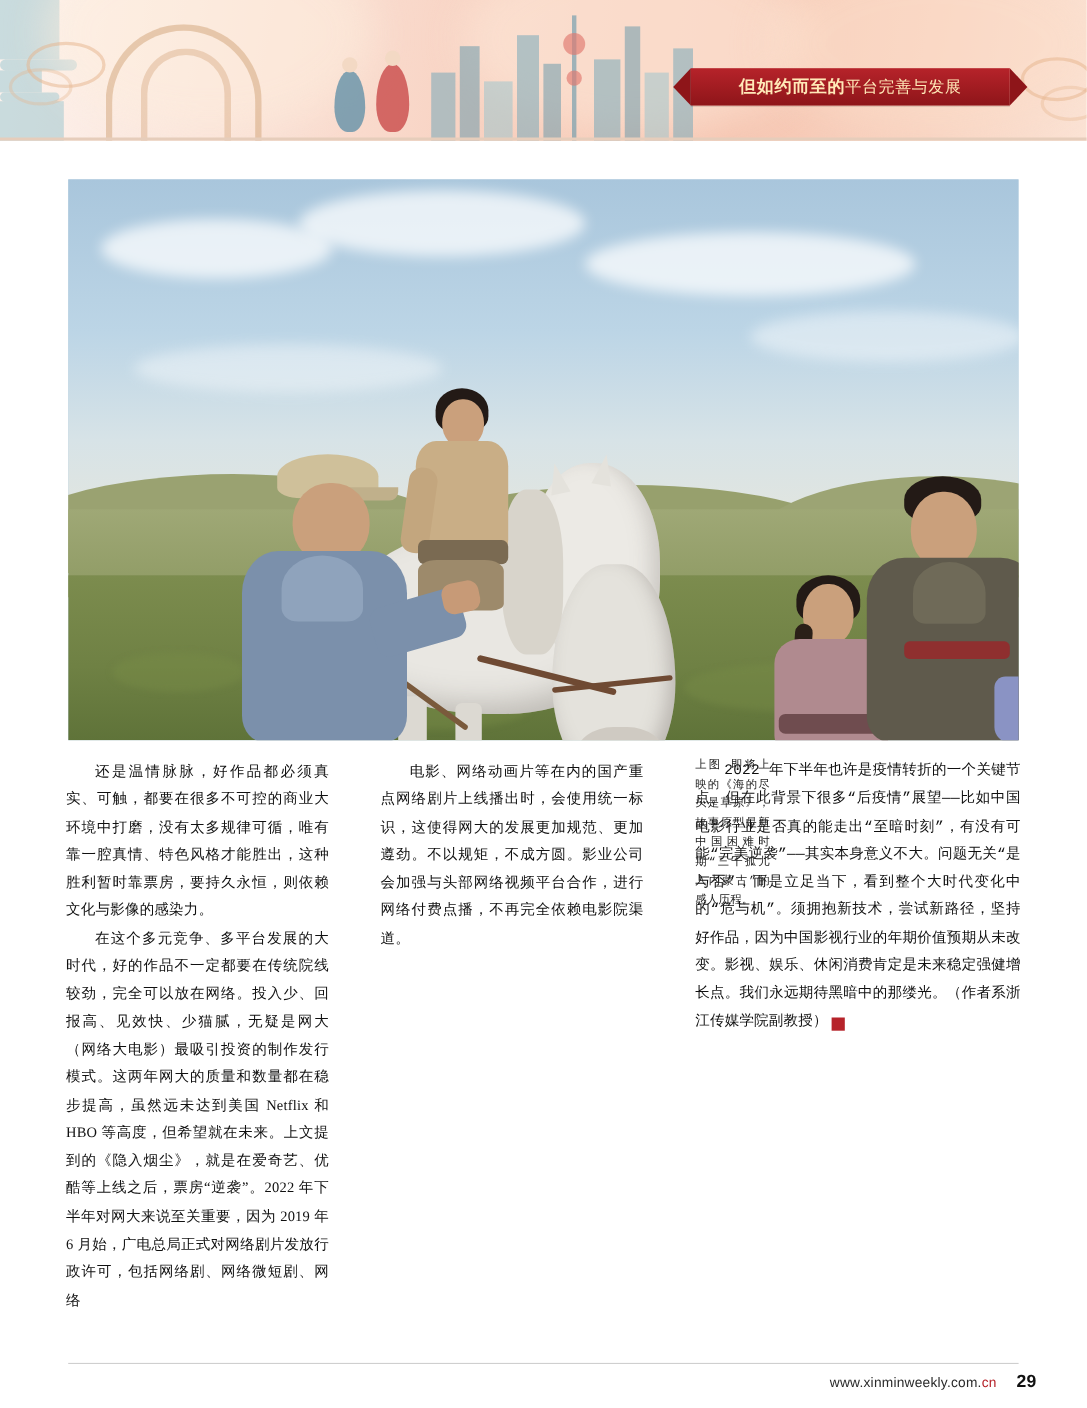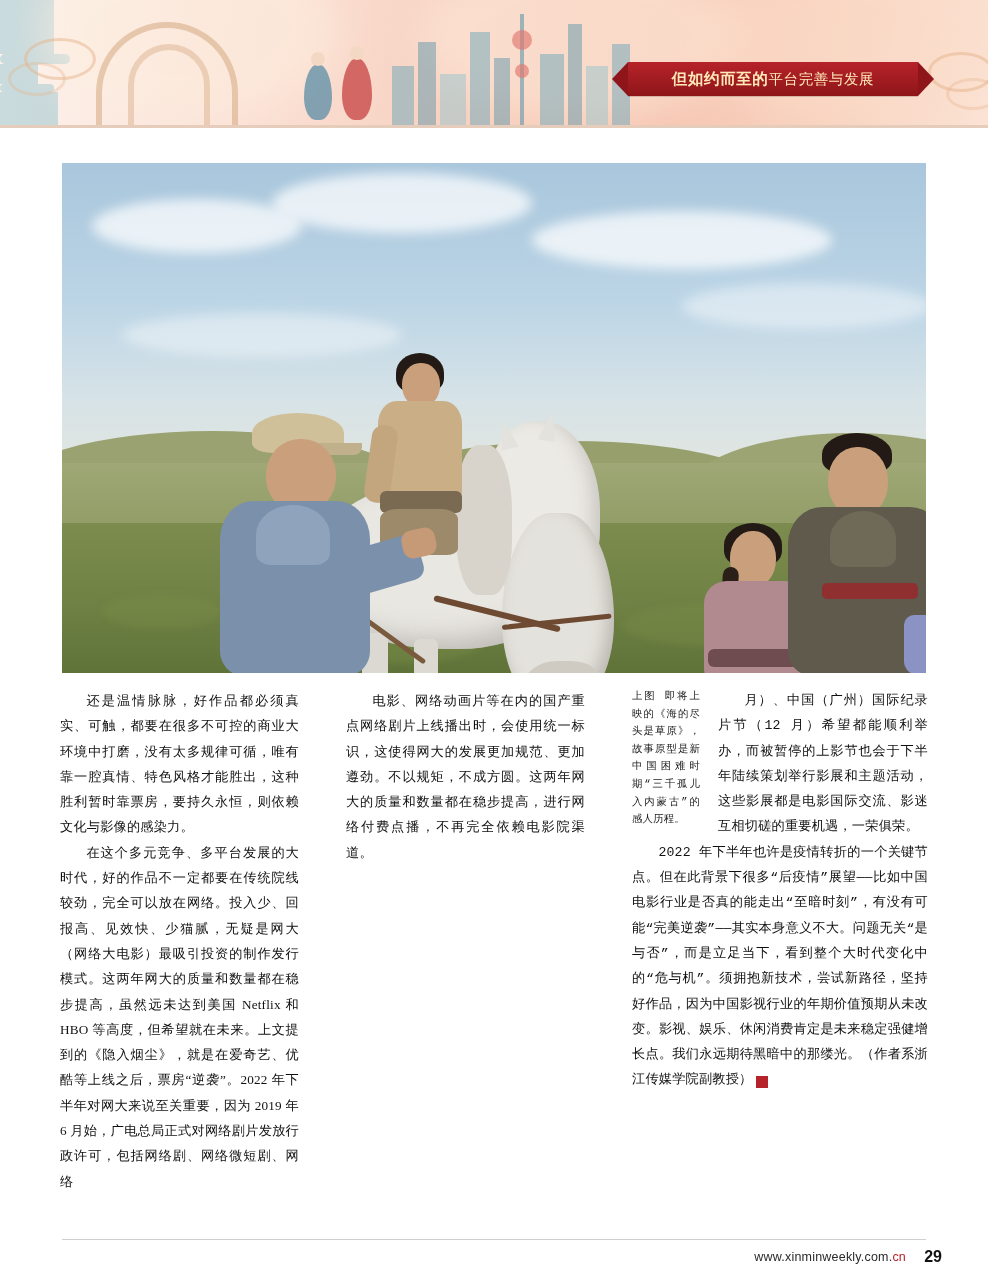--- a/index.html
+++ b/index.html
@@ -431,31 +431,28 @@
 </div>
 
 <div class="cols">
 
   <div class="col col-1">
     <p>还是温情脉脉，好作品都必须真实、可触，都要在很多不可控的商业大环境中打磨，没有太多规律可循，唯有靠一腔真情、特色风格才能胜出，这种胜利暂时靠票房，要持久永恒，则依赖文化与影像的感染力。</p>
     <p>在这个多元竞争、多平台发展的大时代，好的作品不一定都要在传统院线较劲，完全可以放在网络。投入少、回报高、见效快、少猫腻，无疑是网大（网络大电影）最吸引投资的制作发行模式。这两年网大的质量和数量都在稳步提高，虽然远未达到美国 Netflix 和 HBO 等高度，但希望就在未来。上文提到的《隐入烟尘》，就是在爱奇艺、优酷等上线之后，票房“逆袭”。2022 年下半年对网大来说至关重要，因为 2019 年 6 月始，广电总局正式对网络剧片发放行政许可，包括网络剧、网络微短剧、网络</p>
   </div>
 
   <div class="col col-2">
-    <p>电影、网络动画片等在内的国产重点网络剧片上线播出时，会使用统一标识，这使得网大的发展更加规范、更加遵劲。不以规矩，不成方圆。这两年网大的质量和数量都在稳步提高，进行网络付费点播，不再完全依赖电影院渠道。</p>
+    <p>电影、网络动画片等在内的国产重点网络剧片上线播出时，会使用统一标识，这使得网大的发展更加规范、更加遵劲。不以规矩，不成方圆。影业公司会加强与头部网络视频平台合作，进行网络付费点播，不再完全依赖电影院渠道。</p>
   </div>
 
   <div class="col col-3">
     <div class="col-3-inner">
       <div class="caption-box">
         <p>上图 即将上映的《海的尽头是草原》，故事原型是新中国困难时期“三千孤儿入内蒙古”的感人历程。</p>
       </div>
-      <div class="col-3-body">
-        <p>月）、中国（广州）国际纪录片节（12 月）希望都能顺利举办，而被暂停的上影节也会于下半年陆续策划举行影展和主题活动，这些影展都是电影国际交流、影迷互相切磋的重要机遇，一荣俱荣。</p>
-      </div>
     </div>
     <div class="col-3-tail">
       <p><span>2022 年下半年也许是疫情转折的一个关键节点。但在此背景下很多“后疫情”展望——比如中国电影行业是否真的能走出“至暗时刻”，有没有可能“完美逆袭”——其实本身意义不大。问题无关“是与否”，而是立足当下，看到整个大时代变化中的“危与机”。须拥抱新技术，尝试新路径，坚持好作品，因为中国影视行业的年期价值预期从未改变。影视、娱乐、休闲消费肯定是未来稳定强健增长点。我们永远期待黑暗中的那缕光。（作者系浙江传媒学院副教授）</span><span class="endmark">新</span></p>
     </div>
   </div>
 
 </div>
 
 <div class="footer">
   <div class="footer-rule"></div>

